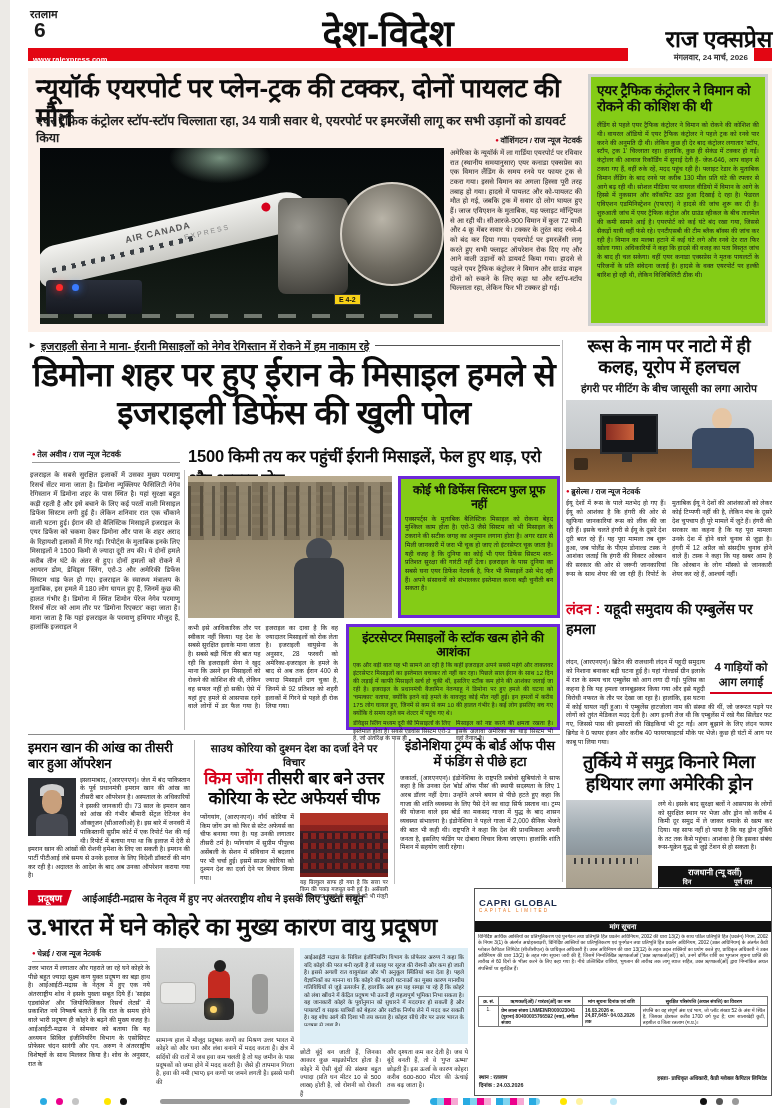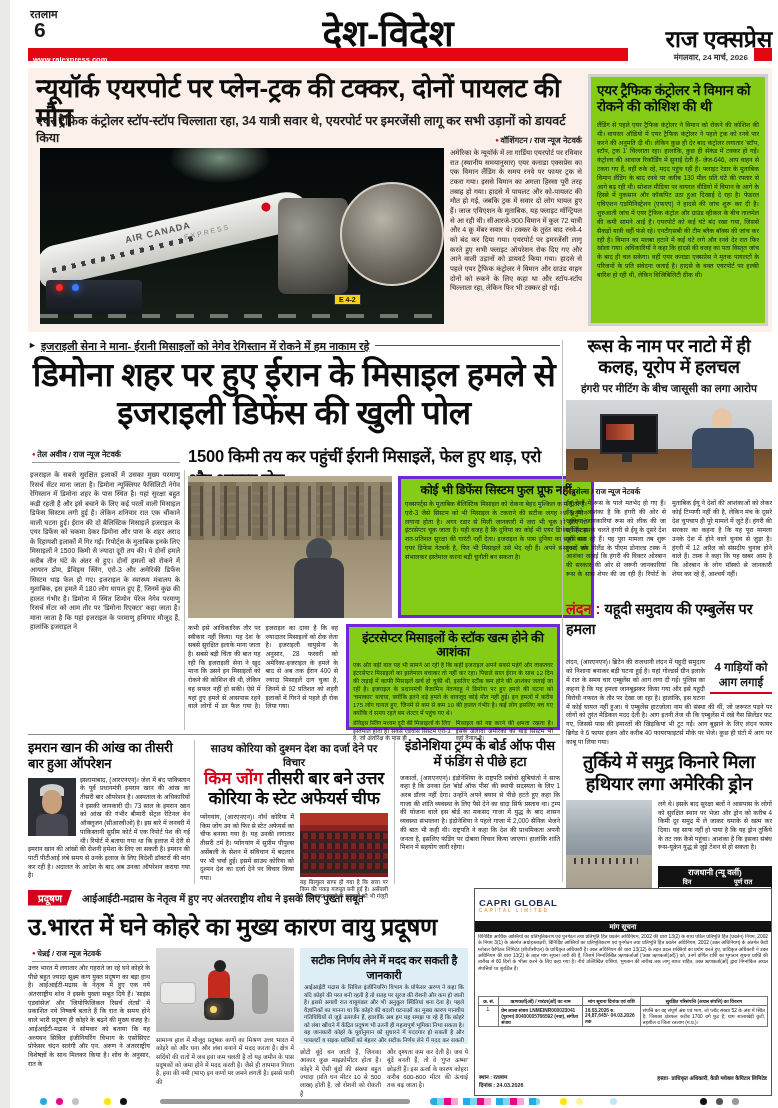--- a/index.html
+++ b/index.html
@@ -84,21 +84,21 @@
 
     <div class="photo" style="left:160px;top:138px;width:204px;height:142px;background:linear-gradient(180deg,#b9ab90 0%,#a79a7f 55%,#8f english8270 100%);background:linear-gradient(180deg,#b9ab90 0%,#a79a7f 55%,#8f8270 100%);">
       <div style="position:absolute;left:0;top:6px;width:204px;height:58px;background:repeating-linear-gradient(90deg,#776b55 0 16px,#8d8169 16px 32px);opacity:.9;"></div>
       <div style="position:absolute;left:0;top:10px;width:204px;height:50px;background:repeating-linear-gradient(90deg,#2e2a22 0 3px,transparent 3px 12px),repeating-linear-gradient(0deg,transparent 0 8px,#8d8169 8px 11px);opacity:.5;"></div>
       <div style="position:absolute;left:0;top:64px;width:204px;height:78px;background:linear-gradient(180deg,#9b8d72,#b3a78c);"></div>
       <div style="position:absolute;left:118px;top:62px;width:26px;height:26px;border-radius:50%;background:#474b52;"></div>
       <div style="position:absolute;left:106px;top:82px;width:50px;height:60px;border-radius:12px 12px 0 0;background:#3c4046;"></div>
     </div>
     <div class="abs jt" style="left:160px;top:286px;width:150px;height:106px;font-size:6.3px;line-height:1.38;column-count:2;column-gap:5px;">कभी इसे आधिकारिक तौर पर स्वीकार नहीं किया। यह देश के सबसे सुरक्षित इलाके माना जाता है। सबसे बड़ी चिंता की बात यह रही कि इजराइली सेना ने खुद माना कि उसने इन मिसाइलों को रोकने की कोशिश की थी, लेकिन वह सफल नहीं हो सकी। ऐसे में यहां हुए हमले से आसपास रहने वाले लोगों में डर फैल गया है। इजराइल का दावा है कि वह ज्यादातर मिसाइलों को रोक लेता है। इजराइली वायुसेना के अनुसार, 28 फरवरी को अमेरिका-इजराइल के हमले के बाद से अब तक ईरान 400 से ज्यादा मिसाइलें दाग चुका है, जिनमें से 92 प्रतिशत को शहरी इलाकों में गिरने से पहले ही रोक लिया गया।</div>
 
-    <div class="abs boxed" style="left:370px;top:138px;width:196px;height:142px;padding:4px;">
+    <div class="abs boxed" style="left:370px;top:138px;width:162px;height:142px;padding:4px;">
       <div class="b hl ctr" style="font-size:12px;line-height:1.2;">कोई भी डिफेंस सिस्टम फुल प्रूफ नहीं</div>
       <div class="jt" style="margin-top:3px;font-size:6.3px;line-height:1.38;height:110px;">एक्सपर्ट्स के मुताबिक बैलिस्टिक मिसाइल को रोकना बेहद मुश्किल काम होता है। एरो-3 जैसे सिस्टम को भी मिसाइल के टकराने की सटीक जगह का अनुमान लगाना होता है। अगर रडार से मिली जानकारी में जरा भी चूक हो जाए तो इंटरसेप्टर चूक जाता है। यही वजह है कि दुनिया का कोई भी एयर डिफेंस सिस्टम शत-प्रतिशत सुरक्षा की गारंटी नहीं देता। इजराइल के पास दुनिया का सबसे घना एयर डिफेंस नेटवर्क है, फिर भी मिसाइलें उसे भेद रही हैं। अपने संसाधनों को संभालकर इस्तेमाल करना बड़ी चुनौती बन सकता है।</div>
     </div>
 
     <div class="abs boxed" style="left:318px;top:286px;width:214px;height:106px;padding:4px;">
       <div class="b hl ctr" style="font-size:12.5px;line-height:1.15;">इंटरसेप्टर मिसाइलों के स्टॉक खत्म होने की आशंका</div>
       <div class="jt" style="margin-top:2px;font-size:6px;line-height:1.33;height:56px;">एक और बड़ी बात यह भी सामने आ रही है कि कहीं इजराइल अपने सबसे महंगे और ताकतवर इंटरसेप्टर मिसाइलों का इस्तेमाल बचाकर तो नहीं कर रहा। पिछले साल ईरान के साथ 12 दिन की लड़ाई में काफी मिसाइलें खर्च हो चुकी थीं, इसलिए स्टॉक कम होने की आशंका जताई जा रही है। इजराइल के प्रधानमंत्री बैंजामिन नेतन्याहू ने डिमोना पर हुए हमले की घटना को 'चमत्कार' बताया, क्योंकि इतने बड़े हमले के बावजूद कोई मौत नहीं हुई। इन हमलों में करीब 175 लोग घायल हुए, जिनमें से कम से कम 10 की हालत गंभीर है। कई लोग इसलिए बच गए क्योंकि वे समय रहते बम शेल्टर में पहुंच गए थे।</div>
       <div style="display:flex;gap:5px;margin-top:2px;">
         <div class="jt" style="width:50%;font-size:6px;line-height:1.3;height:22px;">डेविड्स स्लिंग मध्यम दूरी की मिसाइलों के लिए इस्तेमाल होता है। सबसे एडवांस सिस्टम एरो-3 है, जो अंतरिक्ष के पास ही</div>
         <div class="jt" style="width:50%;font-size:6px;line-height:1.3;height:22px;">मिसाइल को नष्ट करने की क्षमता रखता है। इसके अलावा अमेरिका का थाड़ सिस्टम भी वहां तैनात है।</div>
@@ -214,21 +214,20 @@
         <span style="position:absolute;left:4px;top:34px;width:34px;height:20px;border-radius:4px;background:#e8e8e6;border:1px solid #b5b5b2;display:block;"></span>
         <span style="position:absolute;left:52px;top:22px;width:22px;height:30px;border-radius:8px 8px 2px 2px;background:#c42a20;display:block;"></span>
         <span style="position:absolute;left:58px;top:12px;width:12px;height:12px;border-radius:50%;background:#222;display:block;"></span>
         <span style="position:absolute;left:48px;top:50px;width:30px;height:22px;background:#2c2c2c;border-radius:6px;display:block;"></span>
         <span style="position:absolute;left:54px;top:58px;width:7px;height:7px;border-radius:50%;background:#ffd76a;box-shadow:0 0 8px #ffd76a;display:block;"></span>
         <span style="position:absolute;left:96px;top:26px;width:16px;height:40px;border-radius:6px;background:#9a9a98;display:block;"></span>
       </div>
       <div class="jt" style="position:absolute;left:128px;top:88px;width:138px;height:70px;font-size:6.2px;line-height:1.35;">सामान्य हाल में मौजूद प्रदूषक कणों का मिश्रण उत्तर भारत में कोहरे को और घना और लंबा बनाने में मदद करता है। क्षेत्र में सर्दियों की रातों में जब हवा कम चलती है तो यह जमीन के पास प्रदूषकों को जमा होने में मदद करती है। जैसे ही तापमान गिरता है, हवा की नमी (भाप) इन कणों पर जमने लगती है। इससे पानी की</div>
 
       <div style="position:absolute;left:272px;top:0;width:168px;height:96px;background:#ddeef6;padding:4px;box-sizing:border-box;overflow:hidden;">
-        <div class="b hl ctr" style="font-size:11px;">सटीक निर्णय लेने में मदद कर सकती है जानकारी</div>
         <div class="jt" style="margin-top:2px;font-size:5.7px;line-height:1.32;height:72px;">आईआईटी मद्रास के सिविल इंजीनियरिंग विभाग के प्रोफेसर अरुण ने कहा कि यदि कोहरे की परत बनी रहती है तो सतह पर सूरज की रोशनी और कम हो जाती है। इससे अगली रात वायुमंडल और भी अनुकूल स्थितियां बना देता है। पहले वैज्ञानिकों का मानना था कि कोहरे की बदली घटनाओं का मुख्य कारण मानवीय गतिविधियों से जुड़े उत्सर्जन हैं, हालांकि अब हम यह समझ पा रहे हैं कि कोहरे को लंबा खींचने में केंद्रित प्रदूषण भी उतनी ही महत्वपूर्ण भूमिका निभा सकता है। यह जानकारी कोहरे के पूर्वानुमान को सुधारने में मददगार हो सकती है और पायलटों व सड़क यात्रियों को बेहतर और सटीक निर्णय लेने में मदद कर सकती है। यह शोध आगे की दिशा भी तय करता है। कोहरा सीधे तौर पर उत्तर भारत के प्रदूषण से जुड़ा है।</div>
       </div>
       <div style="position:absolute;left:272px;top:100px;width:168px;height:58px;display:flex;gap:6px;">
         <div class="jt" style="width:50%;font-size:6.2px;line-height:1.35;">छोटी बूंदें बन जाती हैं, जिनका आकार कुछ माइक्रोमीटर होता है। कोहरे में ऐसी बूंदों की संख्या बहुत ज्यादा (प्रति घन मीटर 10 से 500 लाख) होती है, जो रोशनी को रोकती हैं</div>
         <div class="jt" style="width:50%;font-size:6.2px;line-height:1.35;">और दृश्यता कम कर देती है। जब ये बूंदें बनती हैं, तो वे 'गुप्त ऊष्मा' छोड़ती हैं। इस ऊर्जा के कारण कोहरा करीब 600-800 मीटर की ऊंचाई तक बढ़ जाता है।</div>
       </div>
     </div>
   </div>
 
   <div class="abs" style="left:474px;top:888px;width:298px;height:208px;border:1px solid #555;box-sizing:border-box;background:#fff;">

